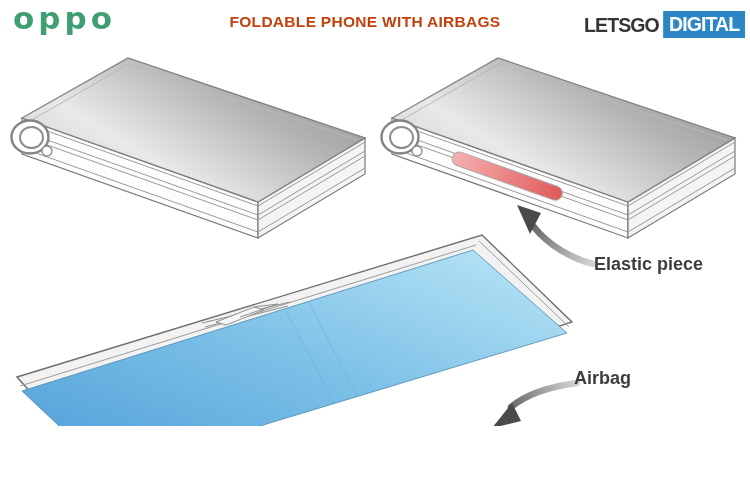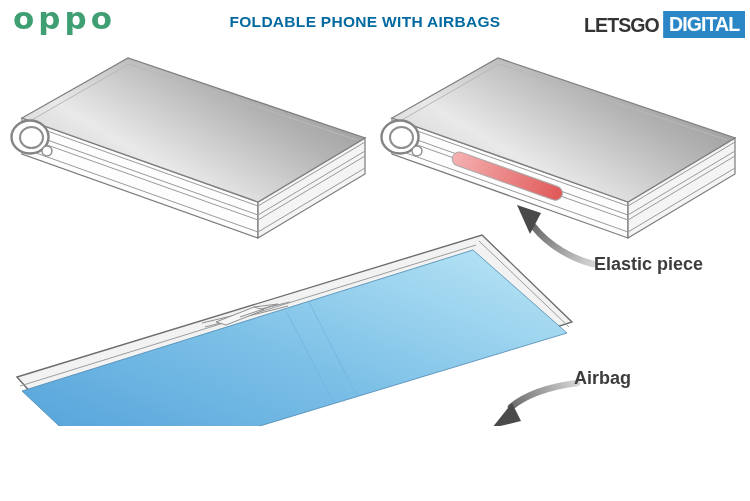--- a/index.html
+++ b/index.html
@@ -7,21 +7,21 @@
     position:relative;width:750px;height:426px;background:#ffffff;overflow:hidden;
     font-family:"Liberation Sans",sans-serif;
   }
   .brand{
     position:absolute;left:13px;top:0px;
     font-family:"DejaVu Sans",sans-serif;font-weight:bold;
     font-size:31px;color:#3f9e72;letter-spacing:4px;
   }
   .title{
     position:absolute;left:365px;top:13px;transform:translateX(-50%);
-    font-weight:bold;font-size:15.5px;color:#0369a1;letter-spacing:0.3px;white-space:nowrap;
+    font-weight:bold;font-size:15.5px;color:#c2410c;letter-spacing:0.3px;white-space:nowrap;
   }
   .lg-logo{
     position:absolute;right:5px;top:11px;display:flex;align-items:center;gap:5px;
     font-weight:bold;font-size:21px;letter-spacing:-1px;
     transform:scaleX(.93);transform-origin:100% 50%;
   }
   .lg-logo .letsgo{color:#343434;}
   .lg-logo .digital{background:#2b86c5;color:#ffffff;padding:1px 6px 2px 6px;}
   svg{position:absolute;left:0;top:0;}
   .dlabel{font-family:"Liberation Sans",sans-serif;font-size:18px;font-weight:600;fill:#3d3d3d;}

